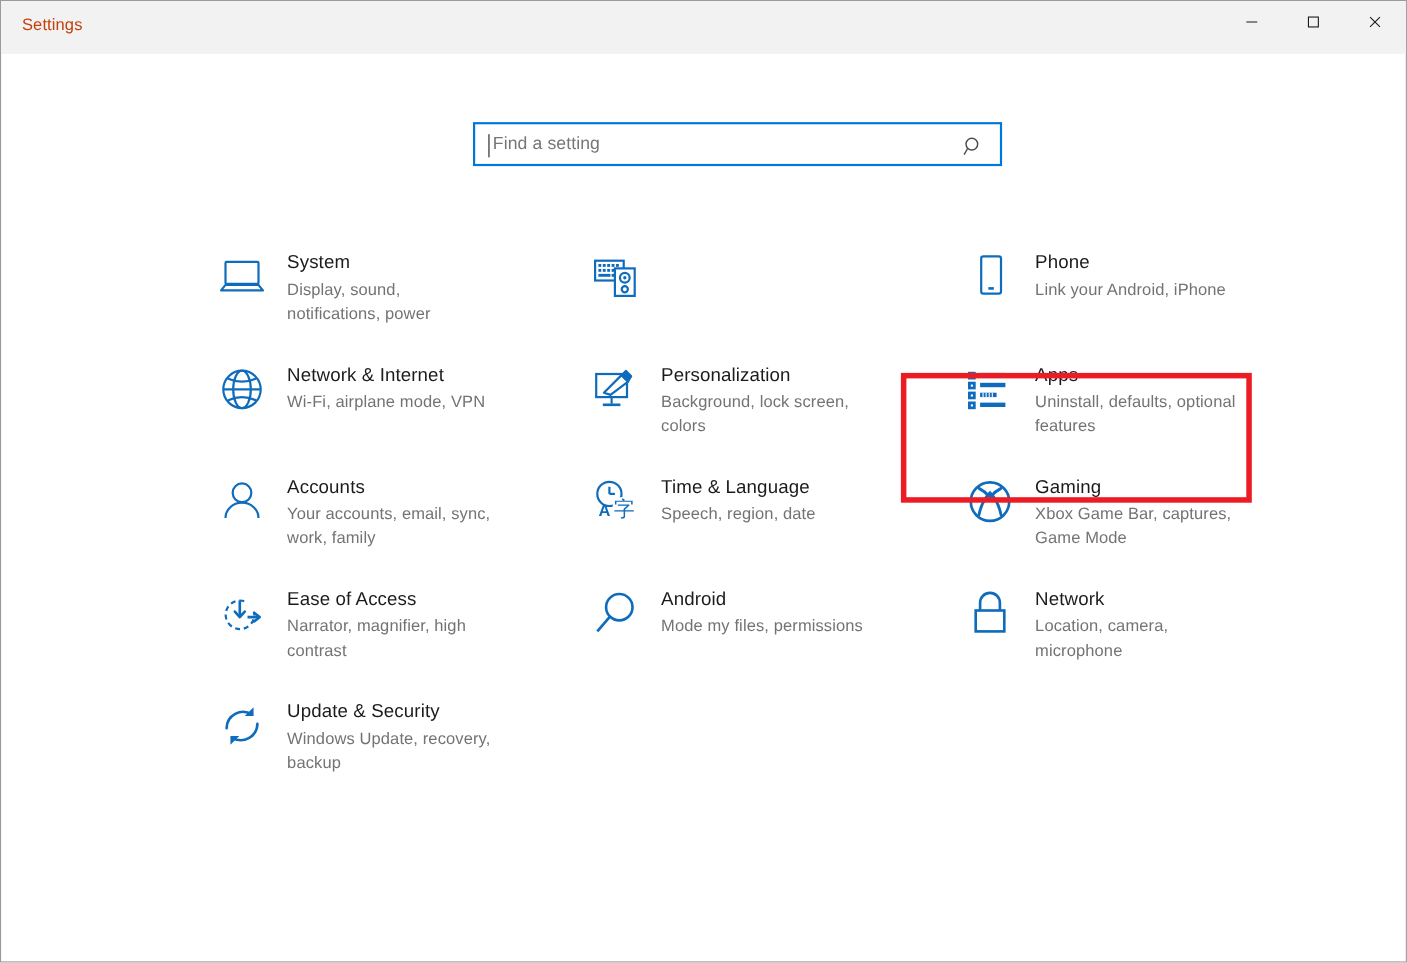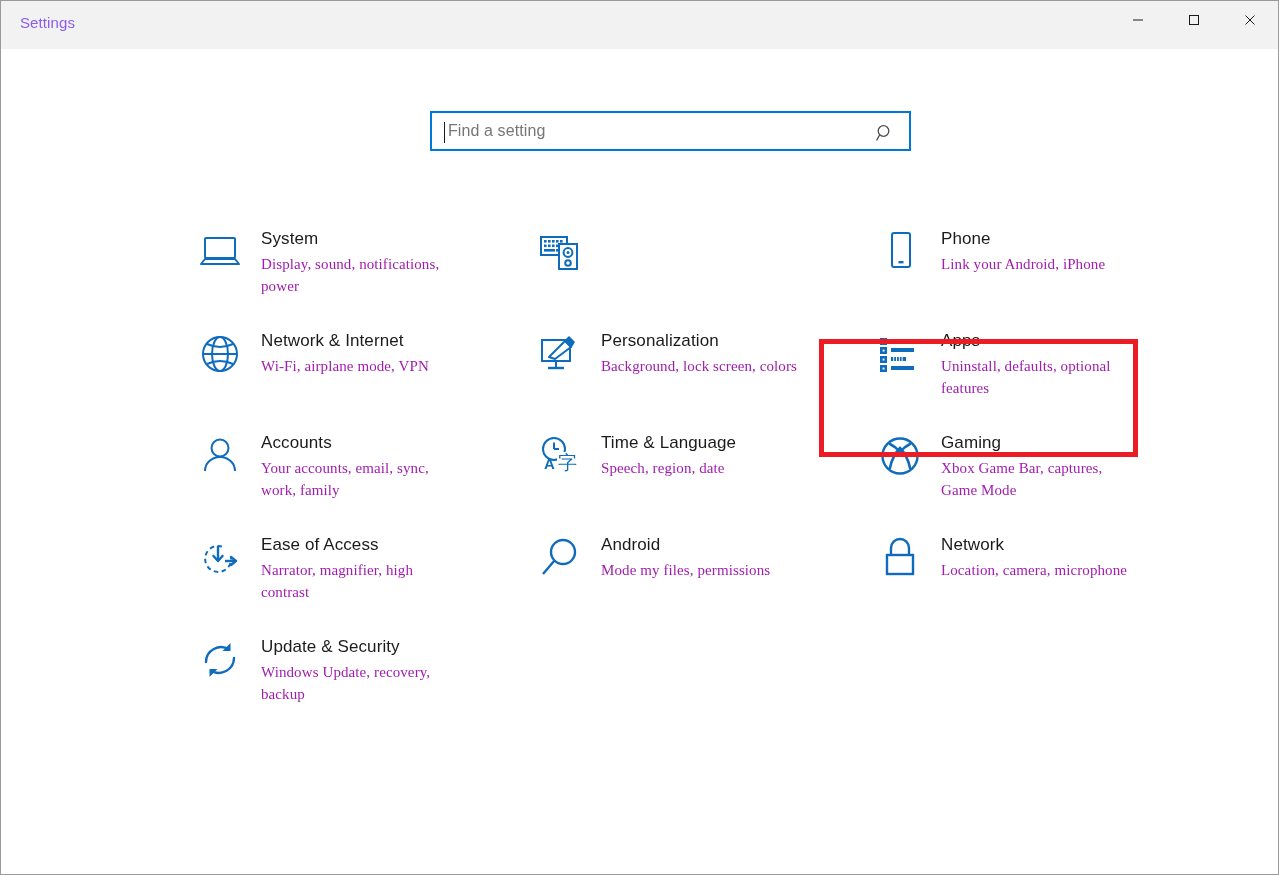--- a/index.html
+++ b/index.html
@@ -31,21 +31,21 @@
     background: #f2f2f2;
     border-bottom: 1px solid #f2f2f2;
     display: flex;
     align-items: flex-start;
   }
   .titlebar-title {
     position: absolute;
     left: 19px;
     top: 13px;
     font-size: 15px;
-    color: #8b5cf6;
+    color: #c2410c;
     letter-spacing: 0.1px;
     white-space: nowrap;
   }
   .window-controls {
     position: absolute;
     right: 0;
     top: 0;
     display: flex;
     height: 38px;
   }
@@ -150,25 +150,24 @@
   .tile-title {
     font-size: 17px;
     color: #1b1b1b;
     line-height: 24px;
     letter-spacing: 0.1px;
     margin-bottom: 2px;
     white-space: nowrap;
   }
   .tile-desc {
     font-size: 15px;
-    color: #a21caf;
+    color: #737373;
     line-height: 22px;
     letter-spacing: 0.1px;
     max-width: 190px;
-    font-family: Liberation Serif, serif;
   }
   .tile-desc.wide { max-width: 200px; }
 
   
   .highlight-box {
     position: absolute;
     left: 818px;
     top: 338px;
     width: 319px;
     height: 118px;

